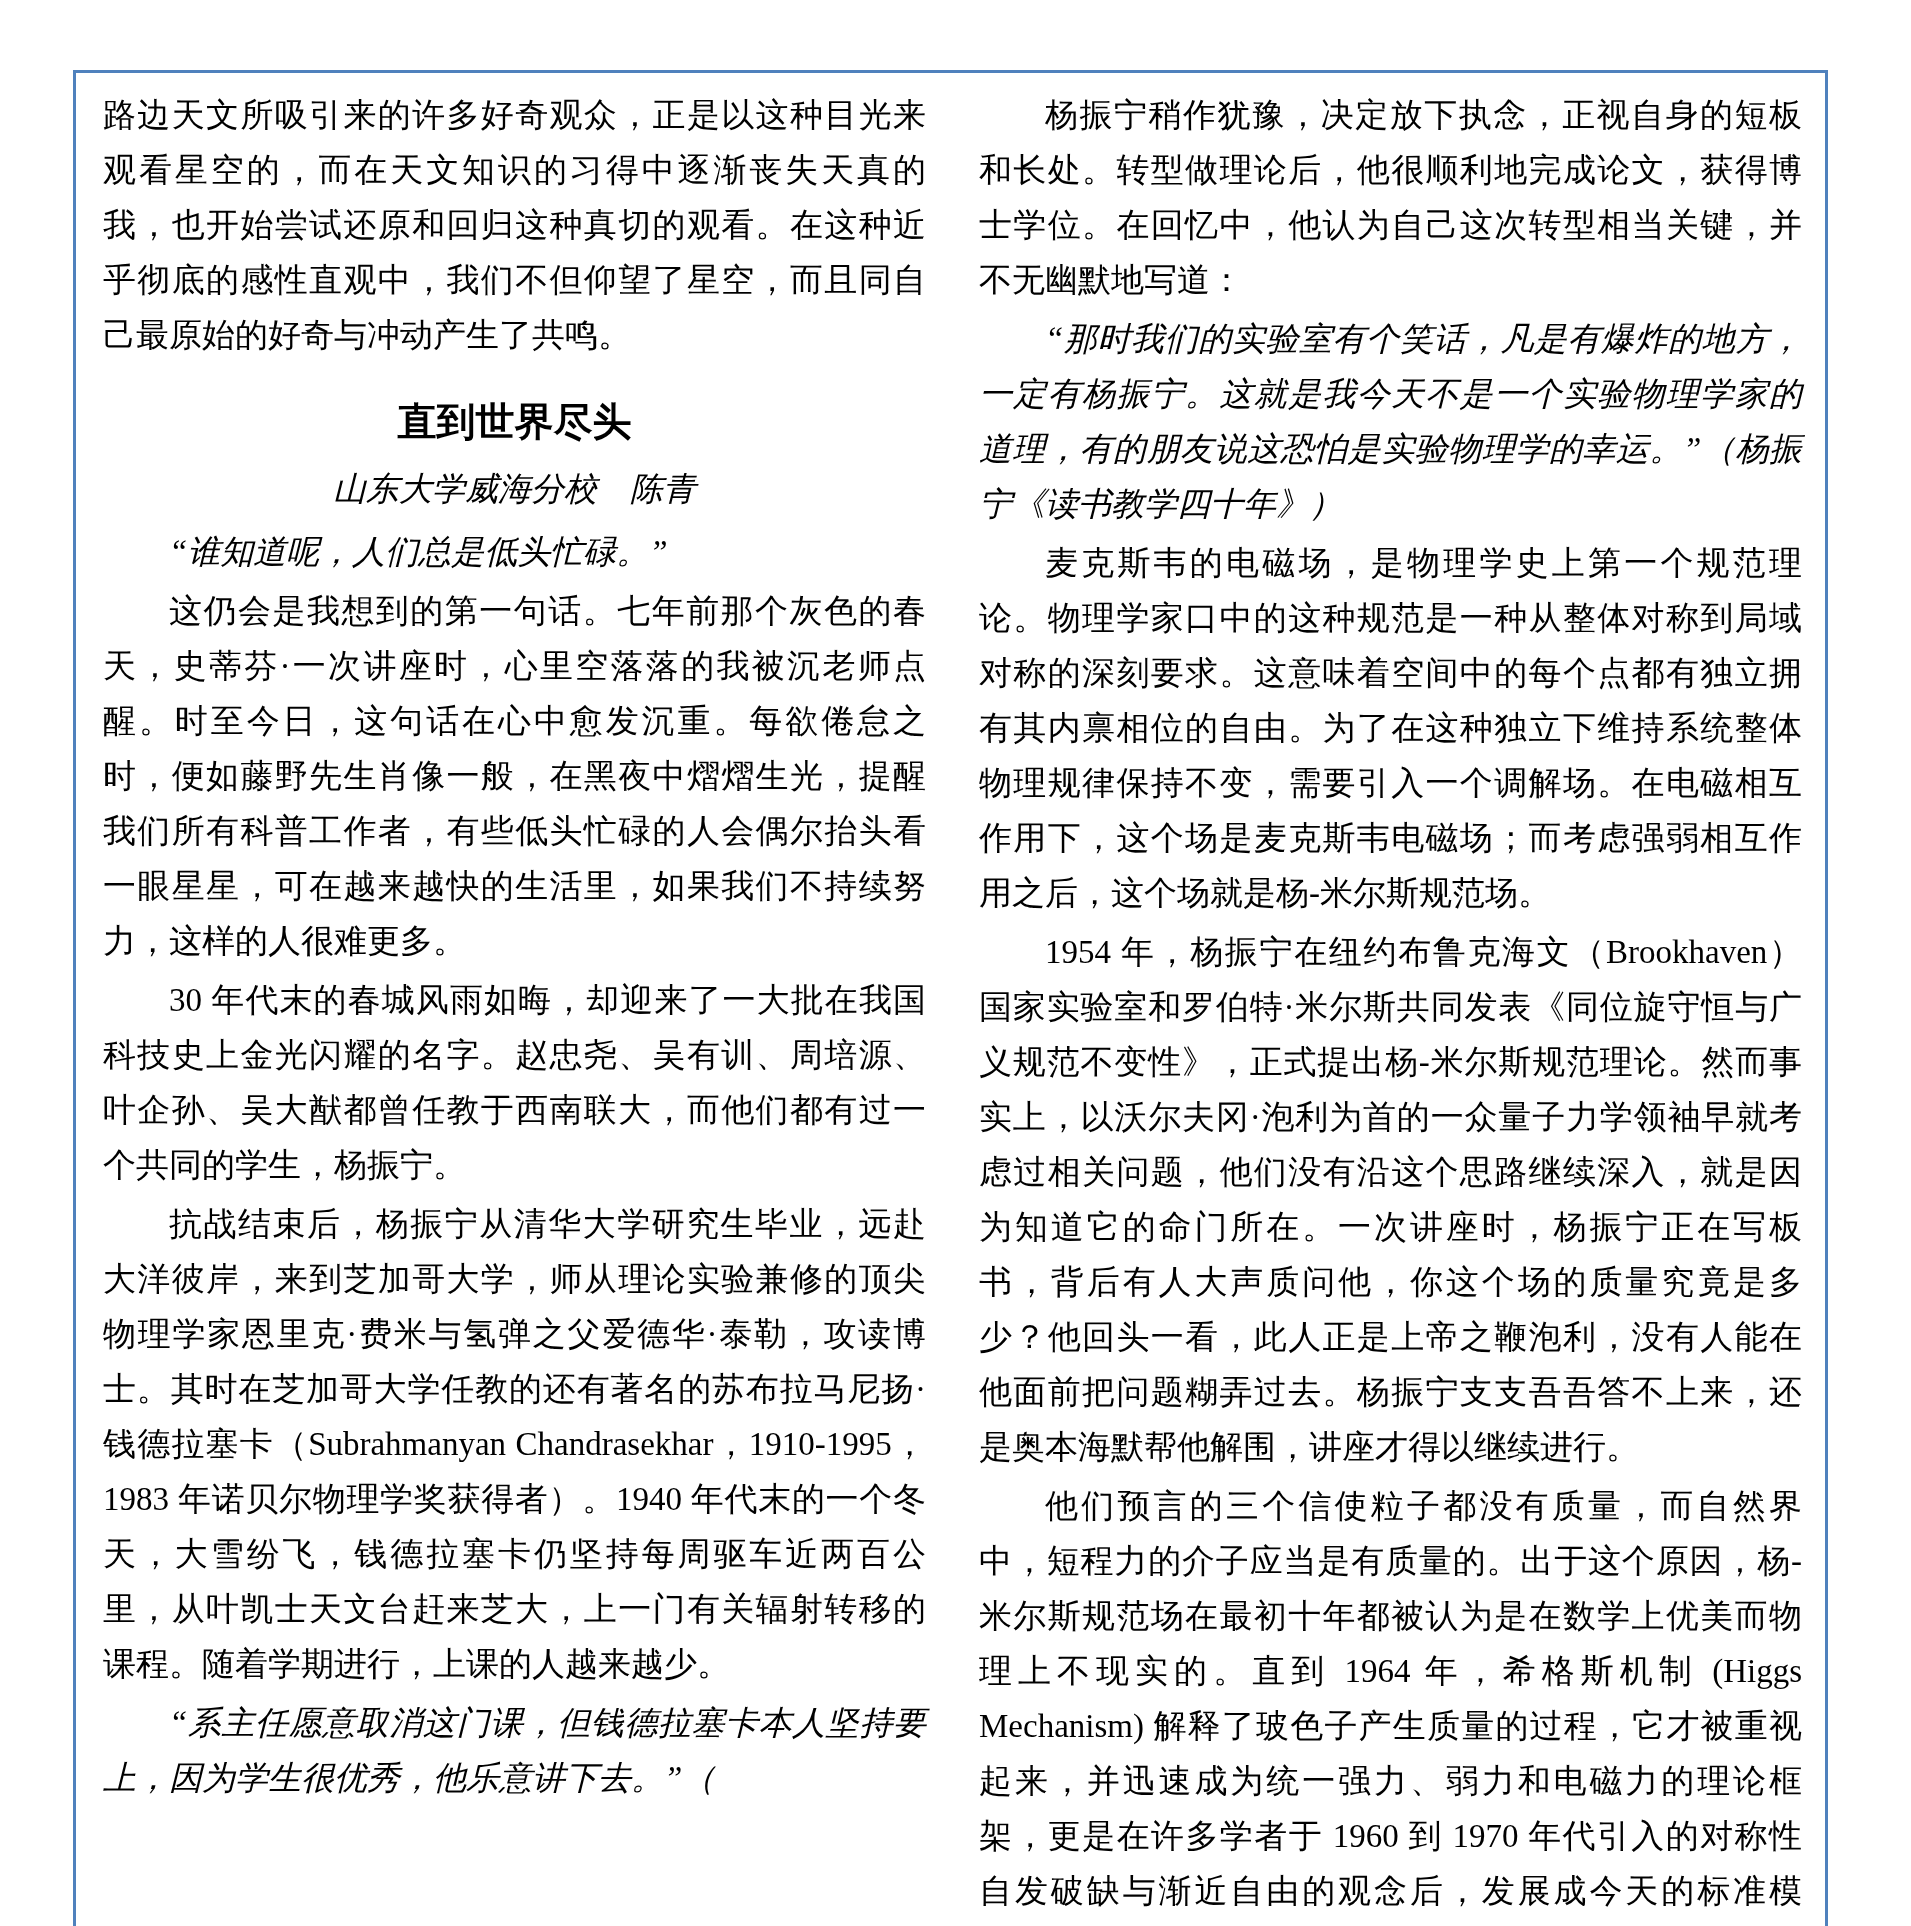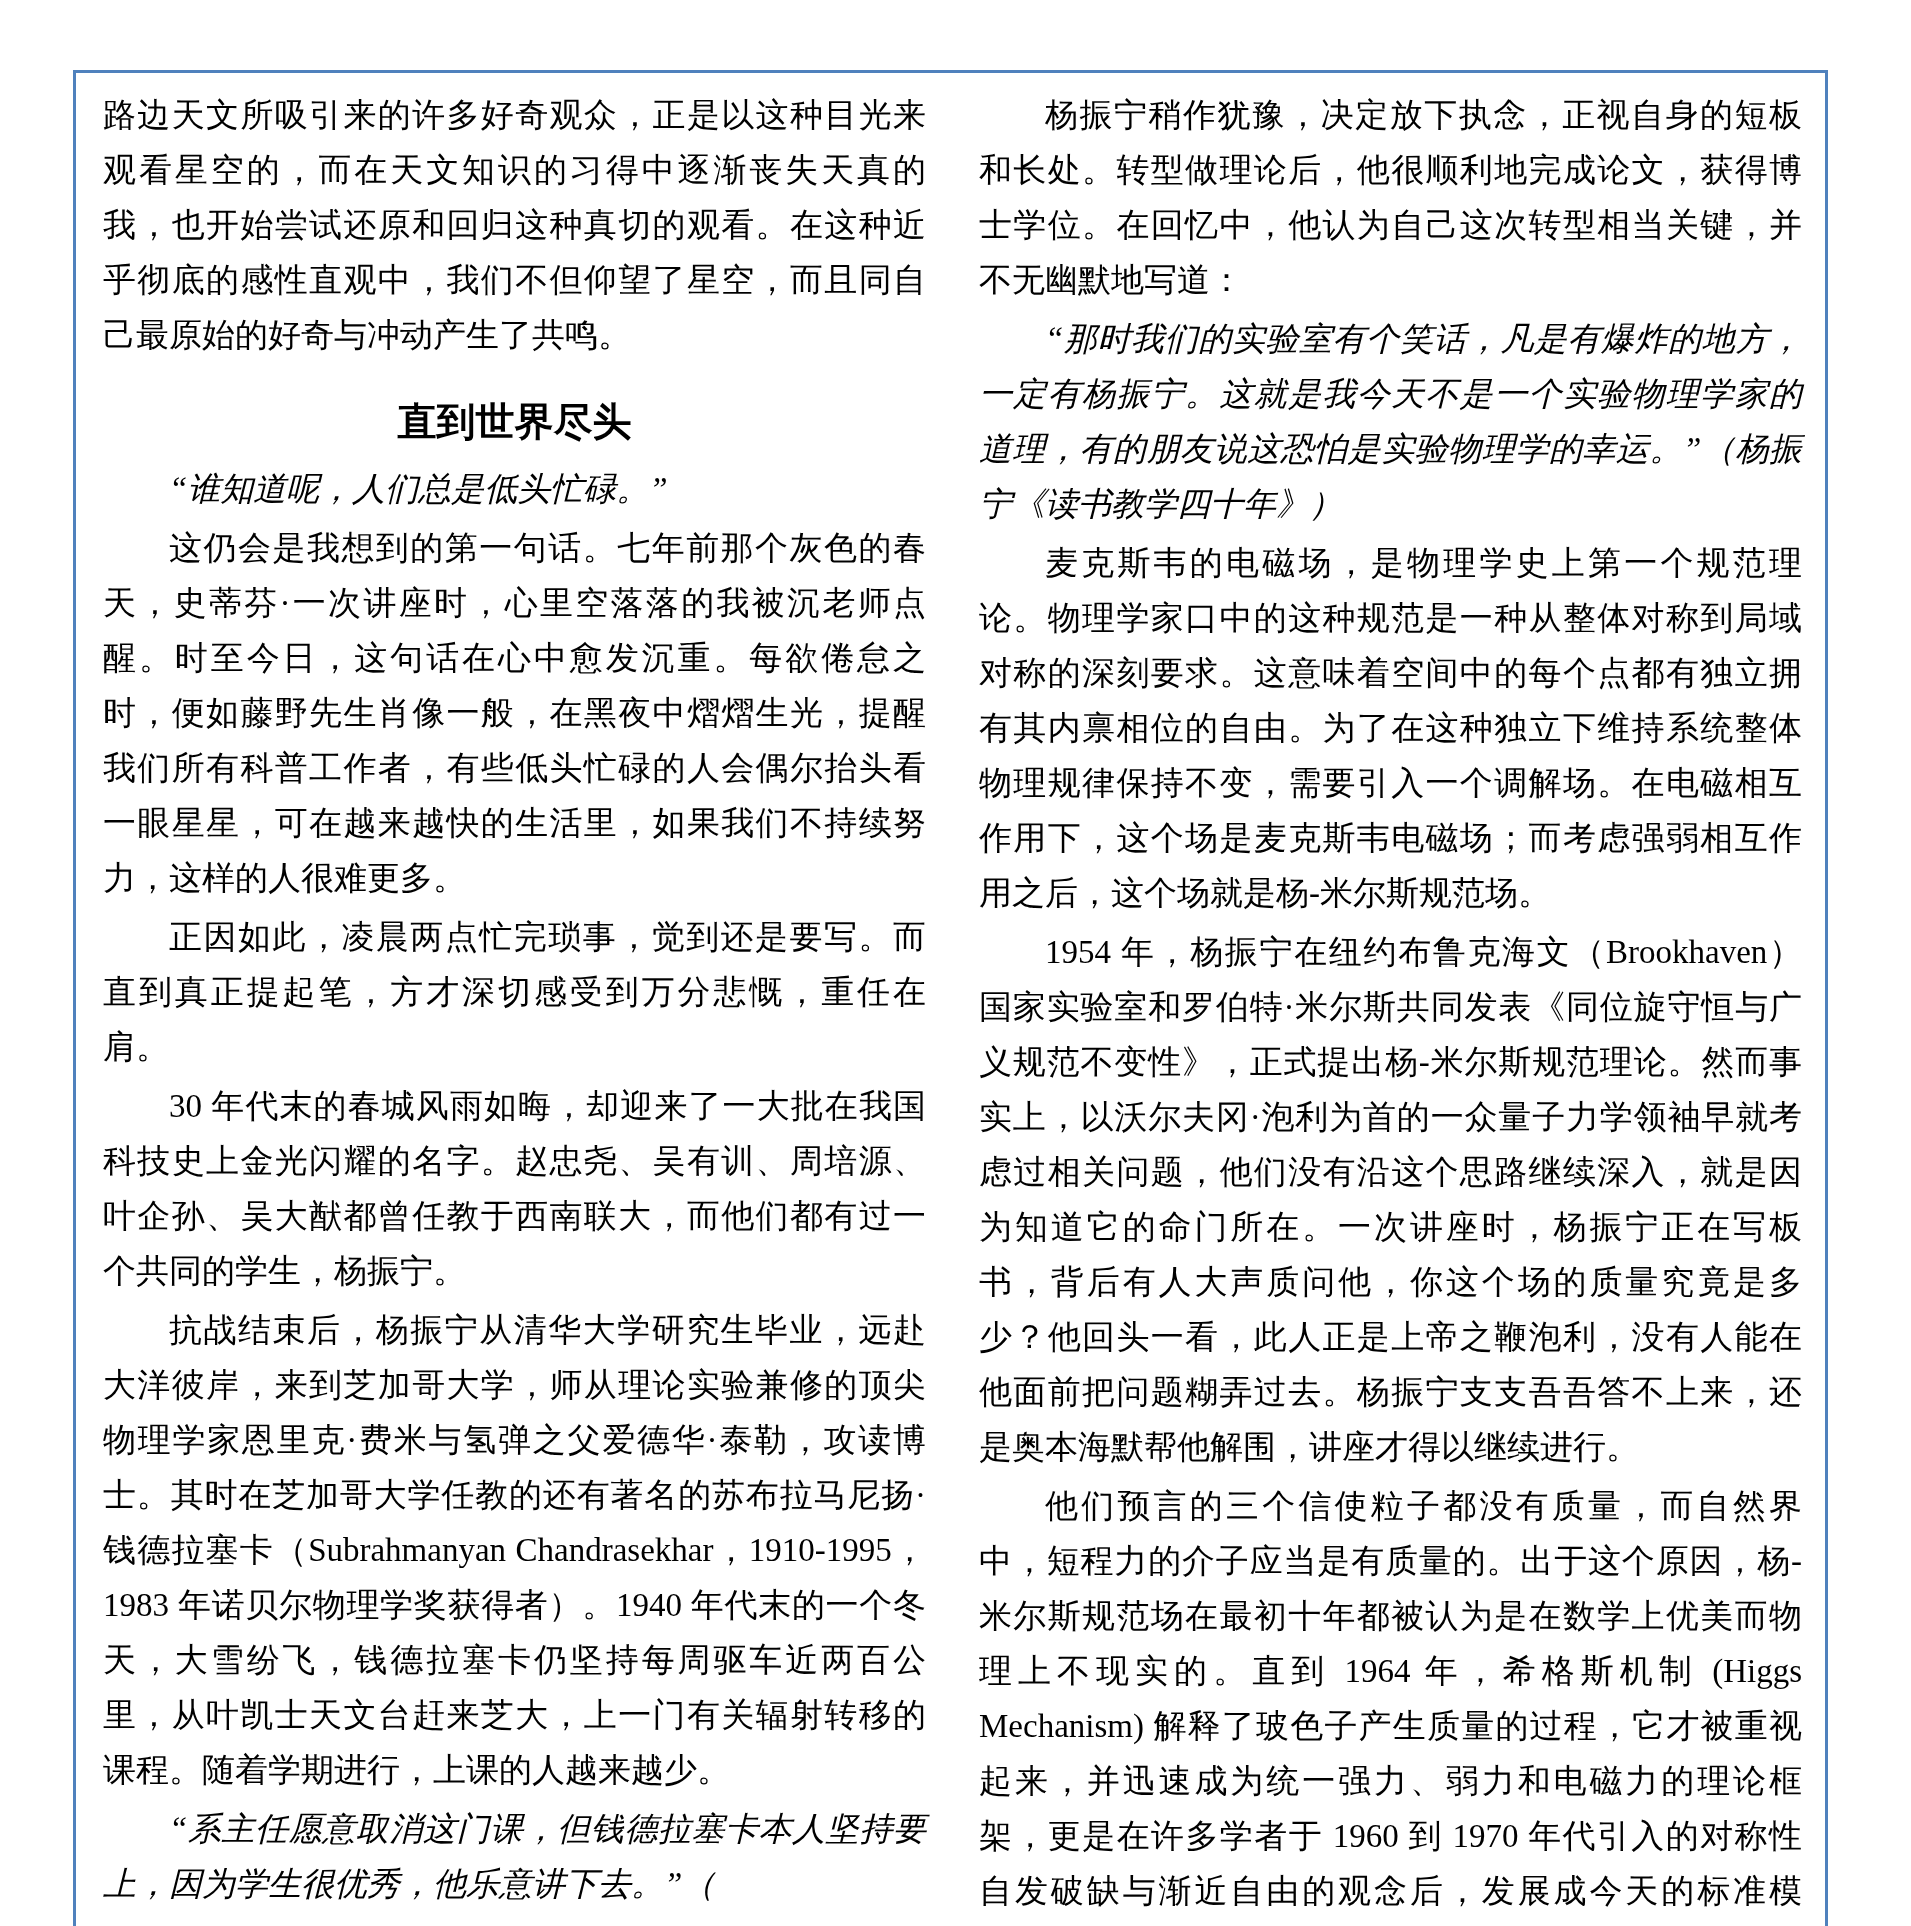--- a/index.html
+++ b/index.html
@@ -77,23 +77,23 @@
 </head>
 <body>
 
 <div class="page">
   <div class="frame">
     <div class="columns">
 
       <div class="col">
         <p class="cont">路边天文所吸引来的许多好奇观众，正是以这种目光来观看星空的，而在天文知识的习得中逐渐丧失天真的我，也开始尝试还原和回归这种真切的观看。在这种近乎彻底的感性直观中，我们不但仰望了星空，而且同自己最原始的好奇与冲动产生了共鸣。</p>
         <h1 class="title">直到世界尽头</h1>
+        <p class="author">山东大学威海分校　陈青</p>
         <p class="quote">“谁知道呢，人们总是低头忙碌。”</p>
         <p>这仍会是我想到的第一句话。七年前那个灰色的春天，史蒂芬·一次讲座时，心里空落落的我被沉老师点醒。时至今日，这句话在心中愈发沉重。每欲倦怠之时，便如藤野先生肖像一般，在黑夜中熠熠生光，提醒我们所有科普工作者，有些低头忙碌的人会偶尔抬头看一眼星星，可在越来越快的生活里，如果我们不持续努力，这样的人很难更多。</p>
-        <p>正因如此，凌晨两点忙完琐事，觉到还是要写。而直到真正提起笔，方才深切感受到万分悲慨，重任在肩。</p>
         <p>30 年代末的春城风雨如晦，却迎来了一大批在我国科技史上金光闪耀的名字。赵忠尧、吴有训、周培源、叶企孙、吴大猷都曾任教于西南联大，而他们都有过一个共同的学生，杨振宁。</p>
         <p>抗战结束后，杨振宁从清华大学研究生毕业，远赴大洋彼岸，来到芝加哥大学，师从理论实验兼修的顶尖物理学家恩里克·费米与氢弹之父爱德华·泰勒，攻读博士。其时在芝加哥大学任教的还有著名的苏布拉马尼扬·钱德拉塞卡（Subrahmanyan Chandrasekhar，1910-1995，1983 年诺贝尔物理学奖获得者）。1940 年代末的一个冬天，大雪纷飞，钱德拉塞卡仍坚持每周驱车近两百公里，从叶凯士天文台赶来芝大，上一门有关辐射转移的课程。随着学期进行，上课的人越来越少。</p>
         <p class="quote"><span>“系主任愿意取消这门课，但钱德拉塞卡本人坚持要上，因为学生很优秀，他乐意讲下去。”（</span></p>
 
       </div>
 
       <div class="col">
         <p>杨振宁稍作犹豫，决定放下执念，正视自身的短板和长处。转型做理论后，他很顺利地完成论文，获得博士学位。在回忆中，他认为自己这次转型相当关键，并不无幽默地写道：</p>
         <p class="quote">“那时我们的实验室有个笑话，凡是有爆炸的地方，一定有杨振宁。这就是我今天不是一个实验物理学家的道理，有的朋友说这恐怕是实验物理学的幸运。”（杨振宁《读书教学四十年》）</p>
         <p>麦克斯韦的电磁场，是物理学史上第一个规范理论。物理学家口中的这种规范是一种从整体对称到局域对称的深刻要求。这意味着空间中的每个点都有独立拥有其内禀相位的自由。为了在这种独立下维持系统整体物理规律保持不变，需要引入一个调解场。在电磁相互作用下，这个场是麦克斯韦电磁场；而考虑强弱相互作用之后，这个场就是杨-米尔斯规范场。</p>

